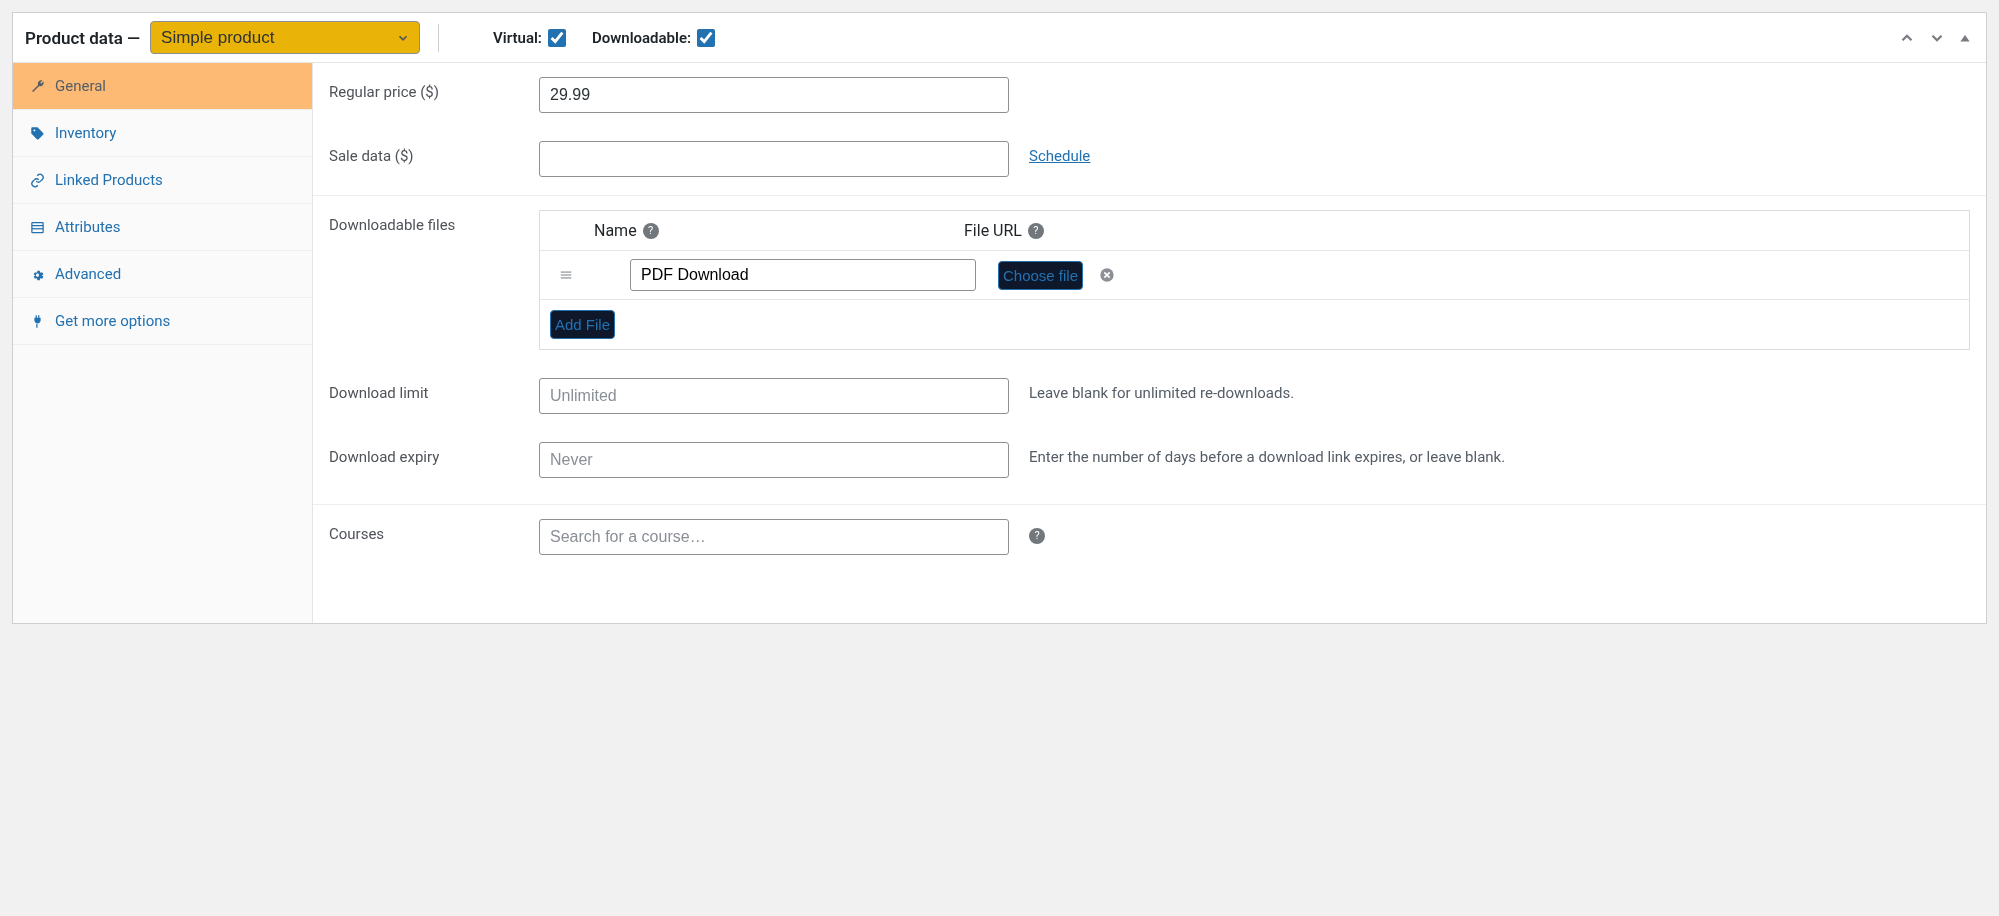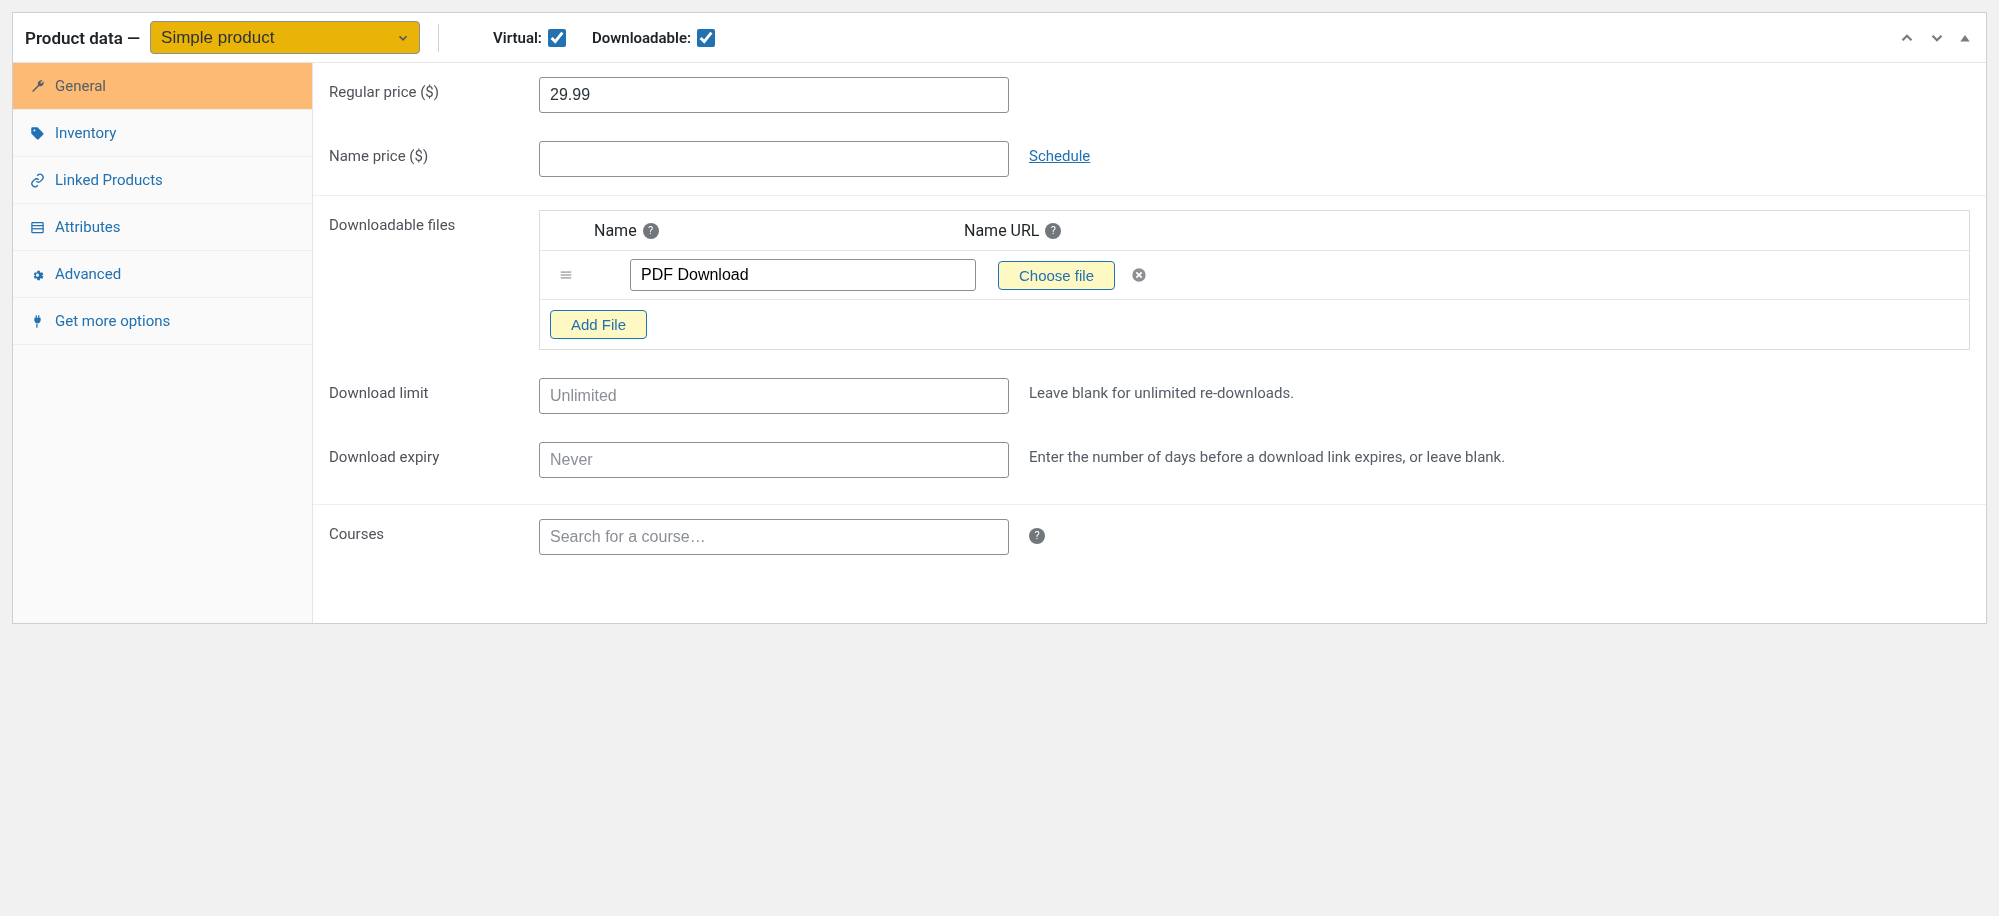--- a/index.html
+++ b/index.html
@@ -124,24 +124,24 @@
   .dl-row .col-url { flex: 1; }
   .dl-row input {
     width: 96%;
     font-size: 16px;
     padding: 6px 10px;
     border: 1px solid #8c8f94;
     border-radius: 3px;
   }
   .choose-file-btn, .add-file-btn {
     font-size: 15px;
-    padding: 5px 20px;
+    padding: 5px 4px;
     border: 1px solid #2271b1;
     border-radius: 4px;
-    background: #fef9c3;
+    background: #0f172a;
     color: #2271b1;
     cursor: pointer;
     white-space: nowrap;
   }
   .delete-icon { color: #8c8f94; cursor: pointer; margin-left: 8px; }
   .dl-foot { padding: 10px 10px; border-top: 1px solid #e5e5e5; text-decoration: underline; }
   .help-icon {
     display: inline-flex; width:16px; height:16px; border-radius:50%;
     background:#72777c; color:#fff; font-size:11px; align-items:center; justify-content:center;
   }
@@ -268,42 +268,42 @@
     <div class="content">
 
       <div class="pricing-group">
         <div class="form-row">
           <div class="form-label">Regular price ($)</div>
           <div class="form-field">
             <input type="text" value="29.99" style="">
           </div>
         </div>
         <div class="form-row">
-          <div class="form-label">Name price ($)</div>
+          <div class="form-label">Sale data ($)</div>
           <div class="form-field">
             <input type="text" value="" style="">
           </div>
           <div class="form-extra">
             <a class="schedule-link">Schedule</a>
           </div>
         </div>
       </div>
 
       <div class="form-row">
         <div class="form-label">Downloadable files</div>
         <div class="dl-section">
           <div class="dl-table">
             <div class="dl-head">
               <div class="col-drag"></div>
               <div class="col-name">
                 <span>Name</span>
                 <span class="help-icon">?</span>
               </div>
               <div class="col-url">
-                <span>Name URL</span>
+                <span>File URL</span>
                 <span class="help-icon">?</span>
               </div>
             </div>
             <div class="dl-row">
               <div class="col-drag">
                 <svg width="14" height="14" viewBox="0 0 24 24" stroke="currentColor" stroke-width="2">
                     <line x1="3" y1="7" x2="21" y2="7"></line>
                     <line x1="3" y1="12" x2="21" y2="12"></line>
                     <line x1="3" y1="17" x2="21" y2="17"></line>
                   </svg>

